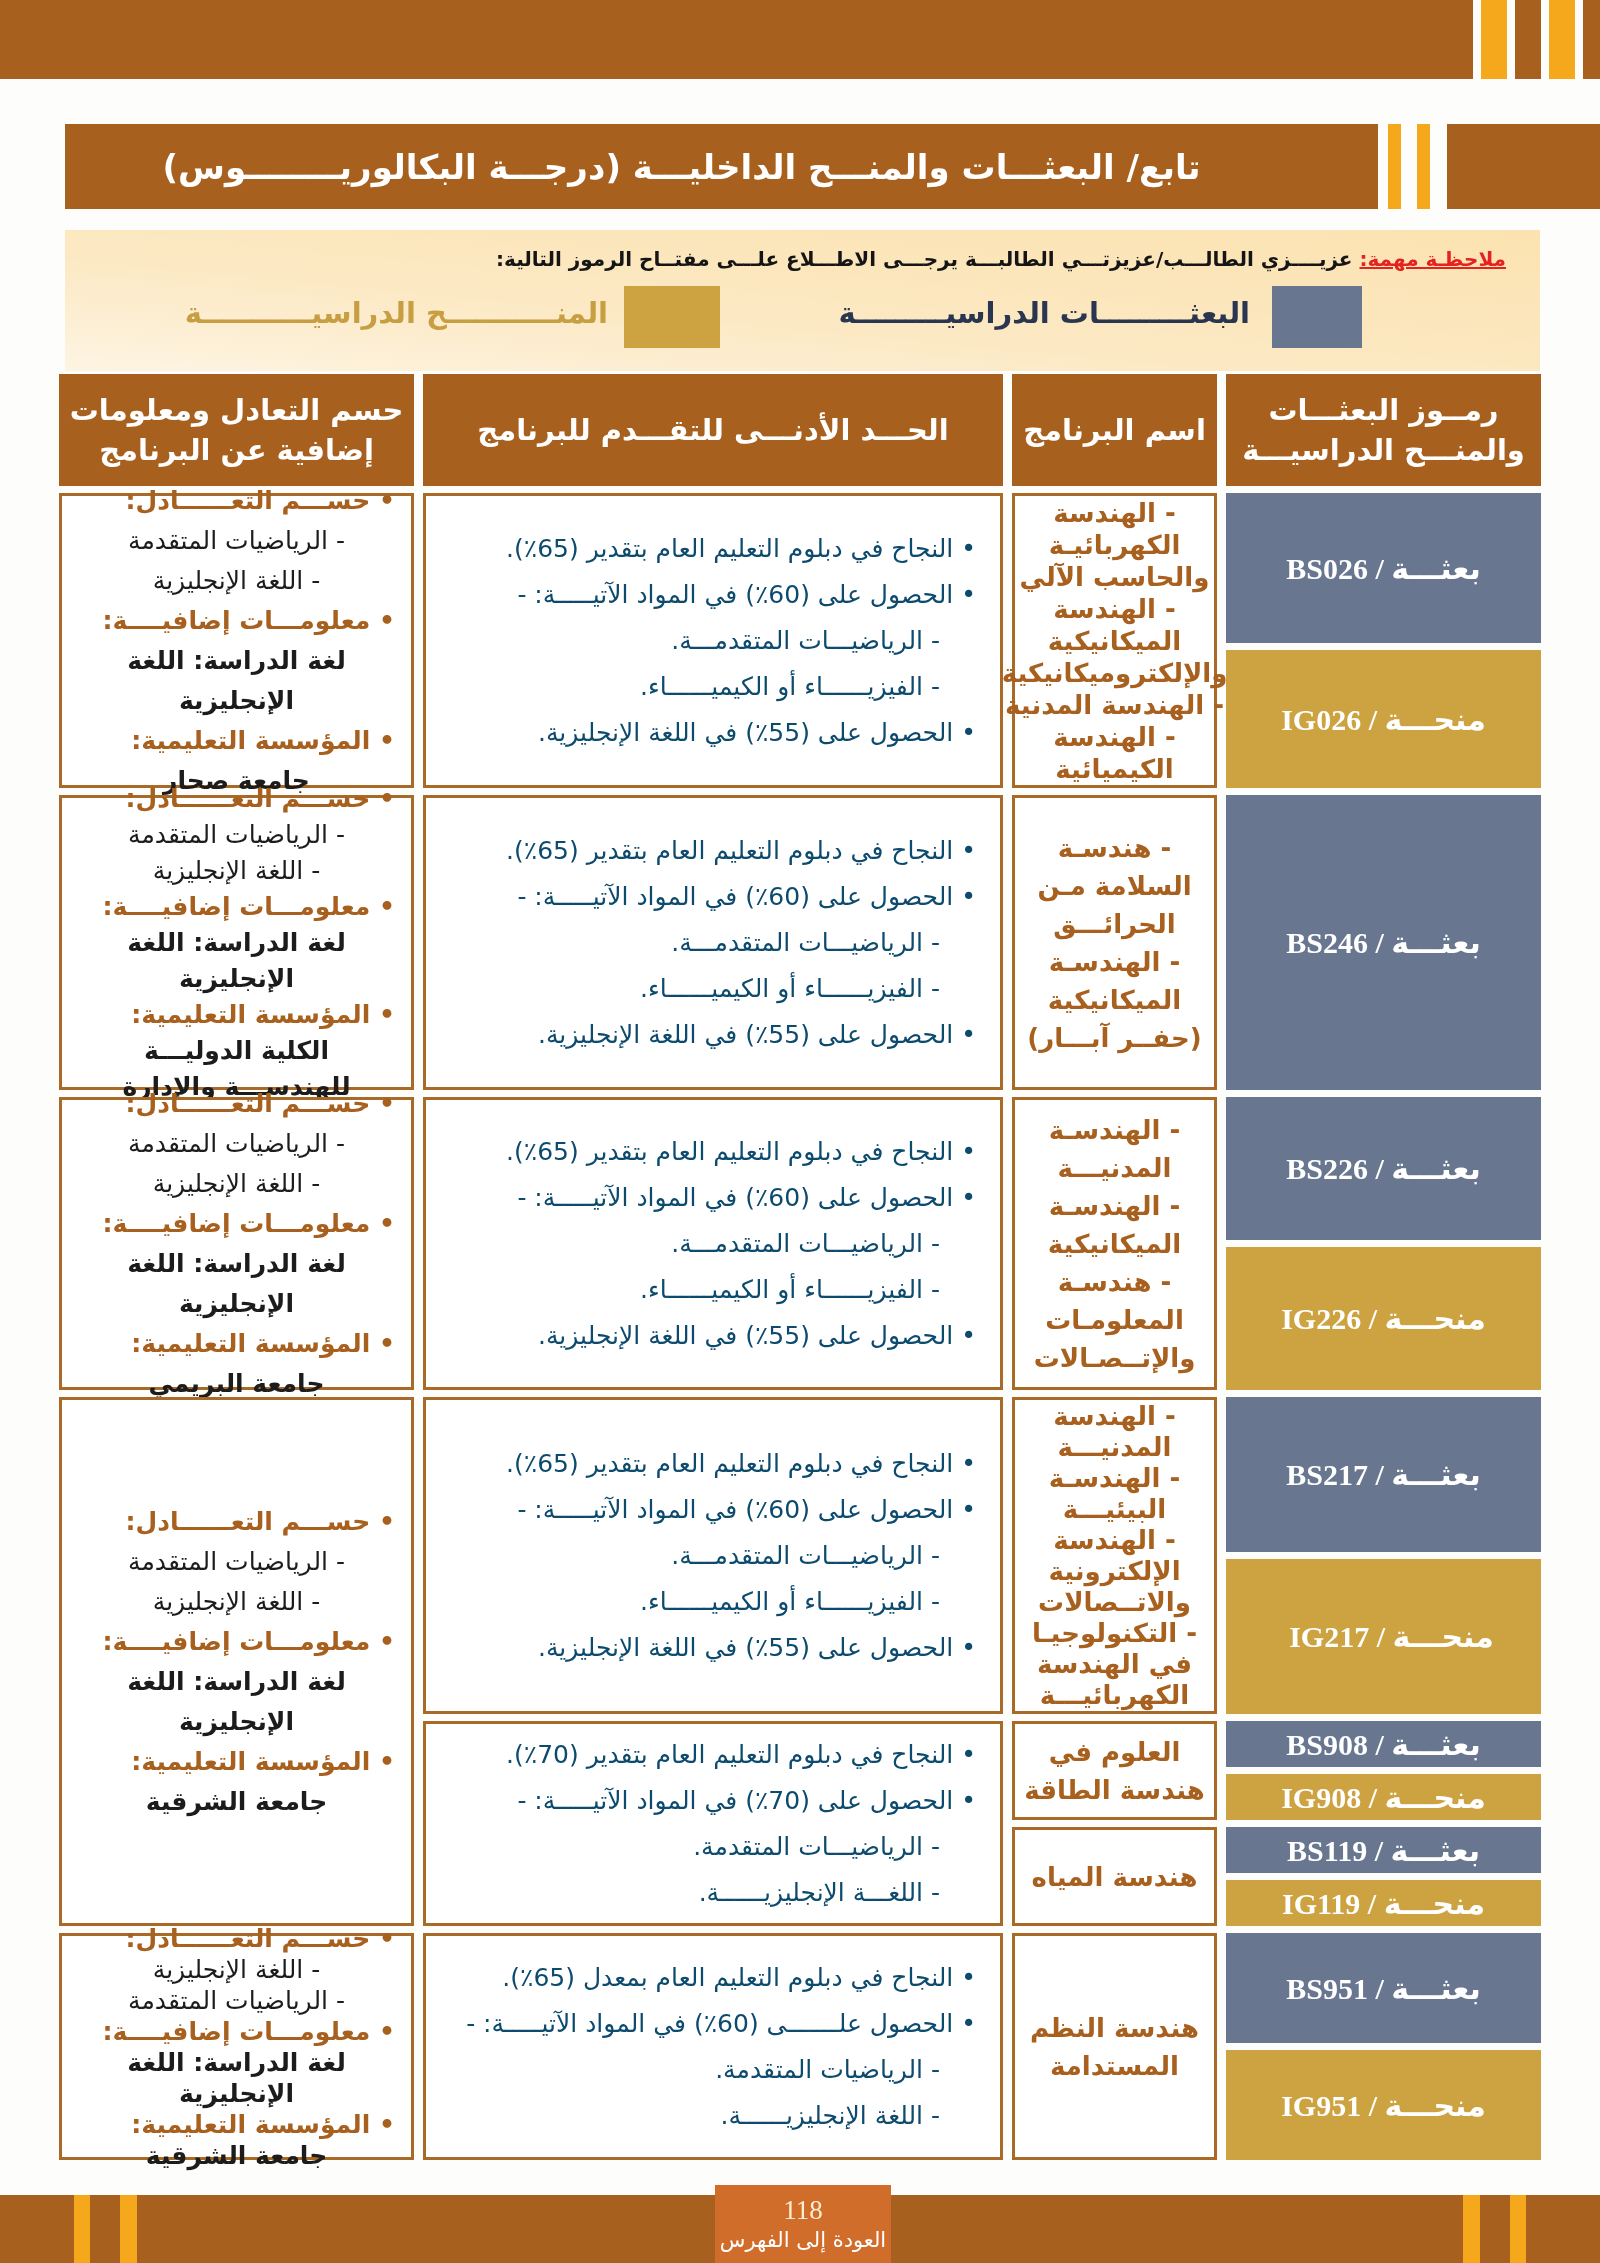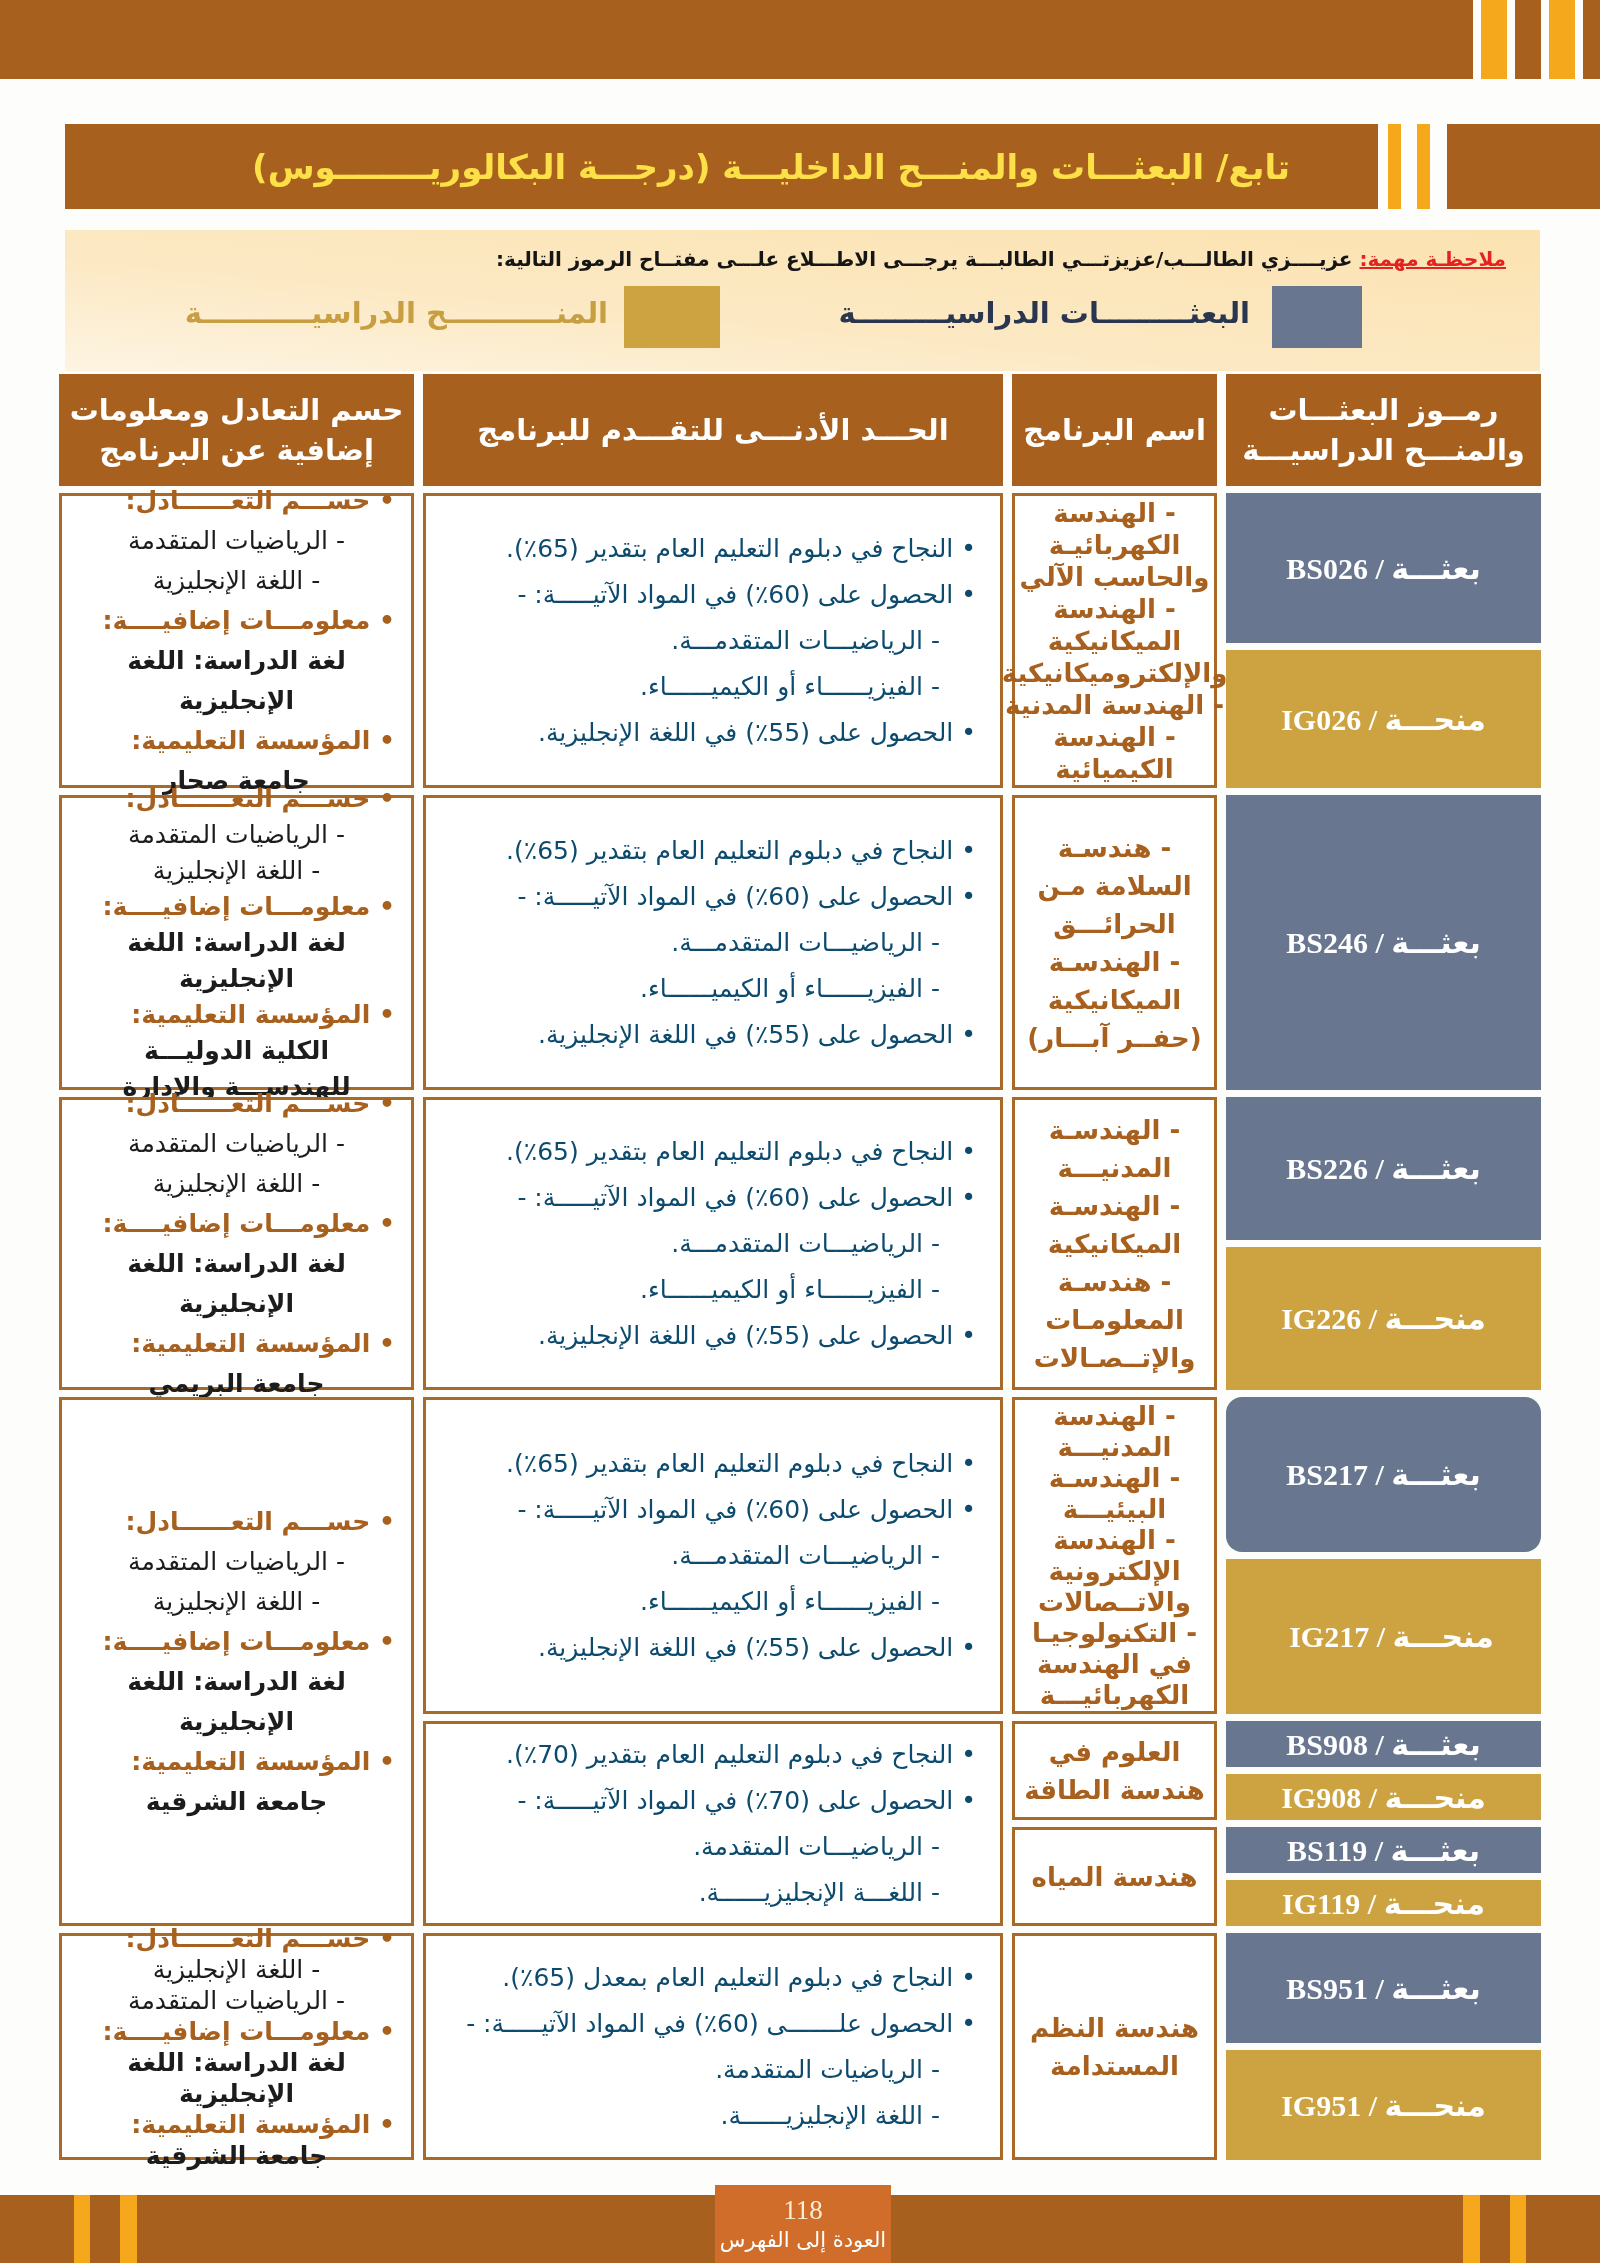--- a/index.html
+++ b/index.html
@@ -5,22 +5,22 @@
   html,body{margin:0;padding:0;}
   .page{position:relative;width:1600px;height:2263px;background:#fdfdfc;overflow:hidden;
         font-family:"DejaVu Sans",sans-serif;direction:rtl;}
   .abs{position:absolute;}
   
   .topbar{top:0;left:0;width:1473px;height:79px;background:#a8601e;}
   .stripe{top:0;height:79px;}
   .gold{background:#f5a81c;} .brown{background:#a8601e;}
   
   .tbar{top:124px;left:65px;width:1313px;height:85px;background:#a8601e;display:flex;align-items:center;}
-  .tbar .t{width:100%;text-align:right;padding-left:8px;padding-right:88px;box-sizing:border-box;
-           font-size:34px;font-weight:bold;color:#fde047;}
+  .tbar .t{width:100%;text-align:center;padding-left:8px;padding-right:88px;box-sizing:border-box;
+           font-size:34px;font-weight:bold;color:#ffffff;}
   .tstripe{top:124px;height:85px;width:13px;background:#f5a81c;}
   .tblock{top:124px;left:1447px;width:153px;height:85px;background:#a8601e;}
   
   .note{top:230px;left:65px;width:1475px;height:141px;
         background:linear-gradient(to bottom left,#fbe2b0,#fce9c4 60%,#fdf4e2);}
   .note-line{padding:17px 34px 0 0;font-size:20px;font-weight:bold;color:#151515;}
   .note-label{color:#e42320;text-decoration:underline;}
   .swatch{position:absolute;top:56px;height:62px;}
   .sw1{right:178px;width:90px;background:#687690;}
   .sw2{right:820px;width:96px;background:#cda341;}
@@ -94,21 +94,21 @@
     <div class="hcell" style="grid-area:1/2/2/3">اسم البرنامج</div>
     <div class="hcell" style="grid-area:1/3/2/4">الحـــد الأدنـــى للتقـــدم للبرنامج</div>
     <div class="hcell" style="grid-area:1/4/2/5">حسم التعادل ومعلومات
 إضافية عن البرنامج</div>
 
     <div class="code mission" style="grid-area: 2 / 1 / 3 / 2; background: rgb(104, 118, 144);">بعثـــة / BS026</div>
     <div class="code grant" style="grid-area: 3 / 1 / 4 / 2; background: rgb(205, 163, 65);">منحـــة / IG026</div>
     <div class="code mission" style="grid-area: 4 / 1 / 5 / 2; background: rgb(104, 118, 144);">بعثـــة / BS246</div>
     <div class="code mission" style="grid-area: 5 / 1 / 6 / 2; background: rgb(104, 118, 144);">بعثـــة / BS226</div>
     <div class="code grant" style="grid-area: 6 / 1 / 7 / 2; background: rgb(205, 163, 65);">منحـــة / IG226</div>
-    <div class="code mission" style="grid-area: 7 / 1 / 8 / 2; background: rgb(104, 118, 144); border-radius: 16px;">بعثـــة / BS217</div>
+    <div class="code mission" style="grid-area: 7 / 1 / 8 / 2; background: rgb(104, 118, 144);">بعثـــة / BS217</div>
     <div class="code grant" style="grid-area: 8 / 1 / 9 / 2; background: rgb(205, 163, 65); padding-left: 16px;">منحـــة / IG217</div>
     <div class="code mission" style="grid-area: 9 / 1 / 10 / 2; background: rgb(104, 118, 144);">بعثـــة / BS908</div>
     <div class="code grant" style="grid-area: 10 / 1 / 11 / 2; background: rgb(205, 163, 65);">منحـــة / IG908</div>
     <div class="code mission" style="grid-area: 11 / 1 / 12 / 2; background: rgb(104, 118, 144);">بعثـــة / BS119</div>
     <div class="code grant" style="grid-area: 12 / 1 / 13 / 2; background: rgb(205, 163, 65);">منحـــة / IG119</div>
     <div class="code mission" style="grid-area: 13 / 1 / 14 / 2; background: rgb(104, 118, 144);">بعثـــة / BS951</div>
     <div class="code grant" style="grid-area: 14 / 1 / 15 / 2; background: rgb(205, 163, 65);">منحـــة / IG951</div>
 
     <div class="box prog lh32" style="grid-area:2/2/4/3">- الهندسة
 الكهربائيـة

